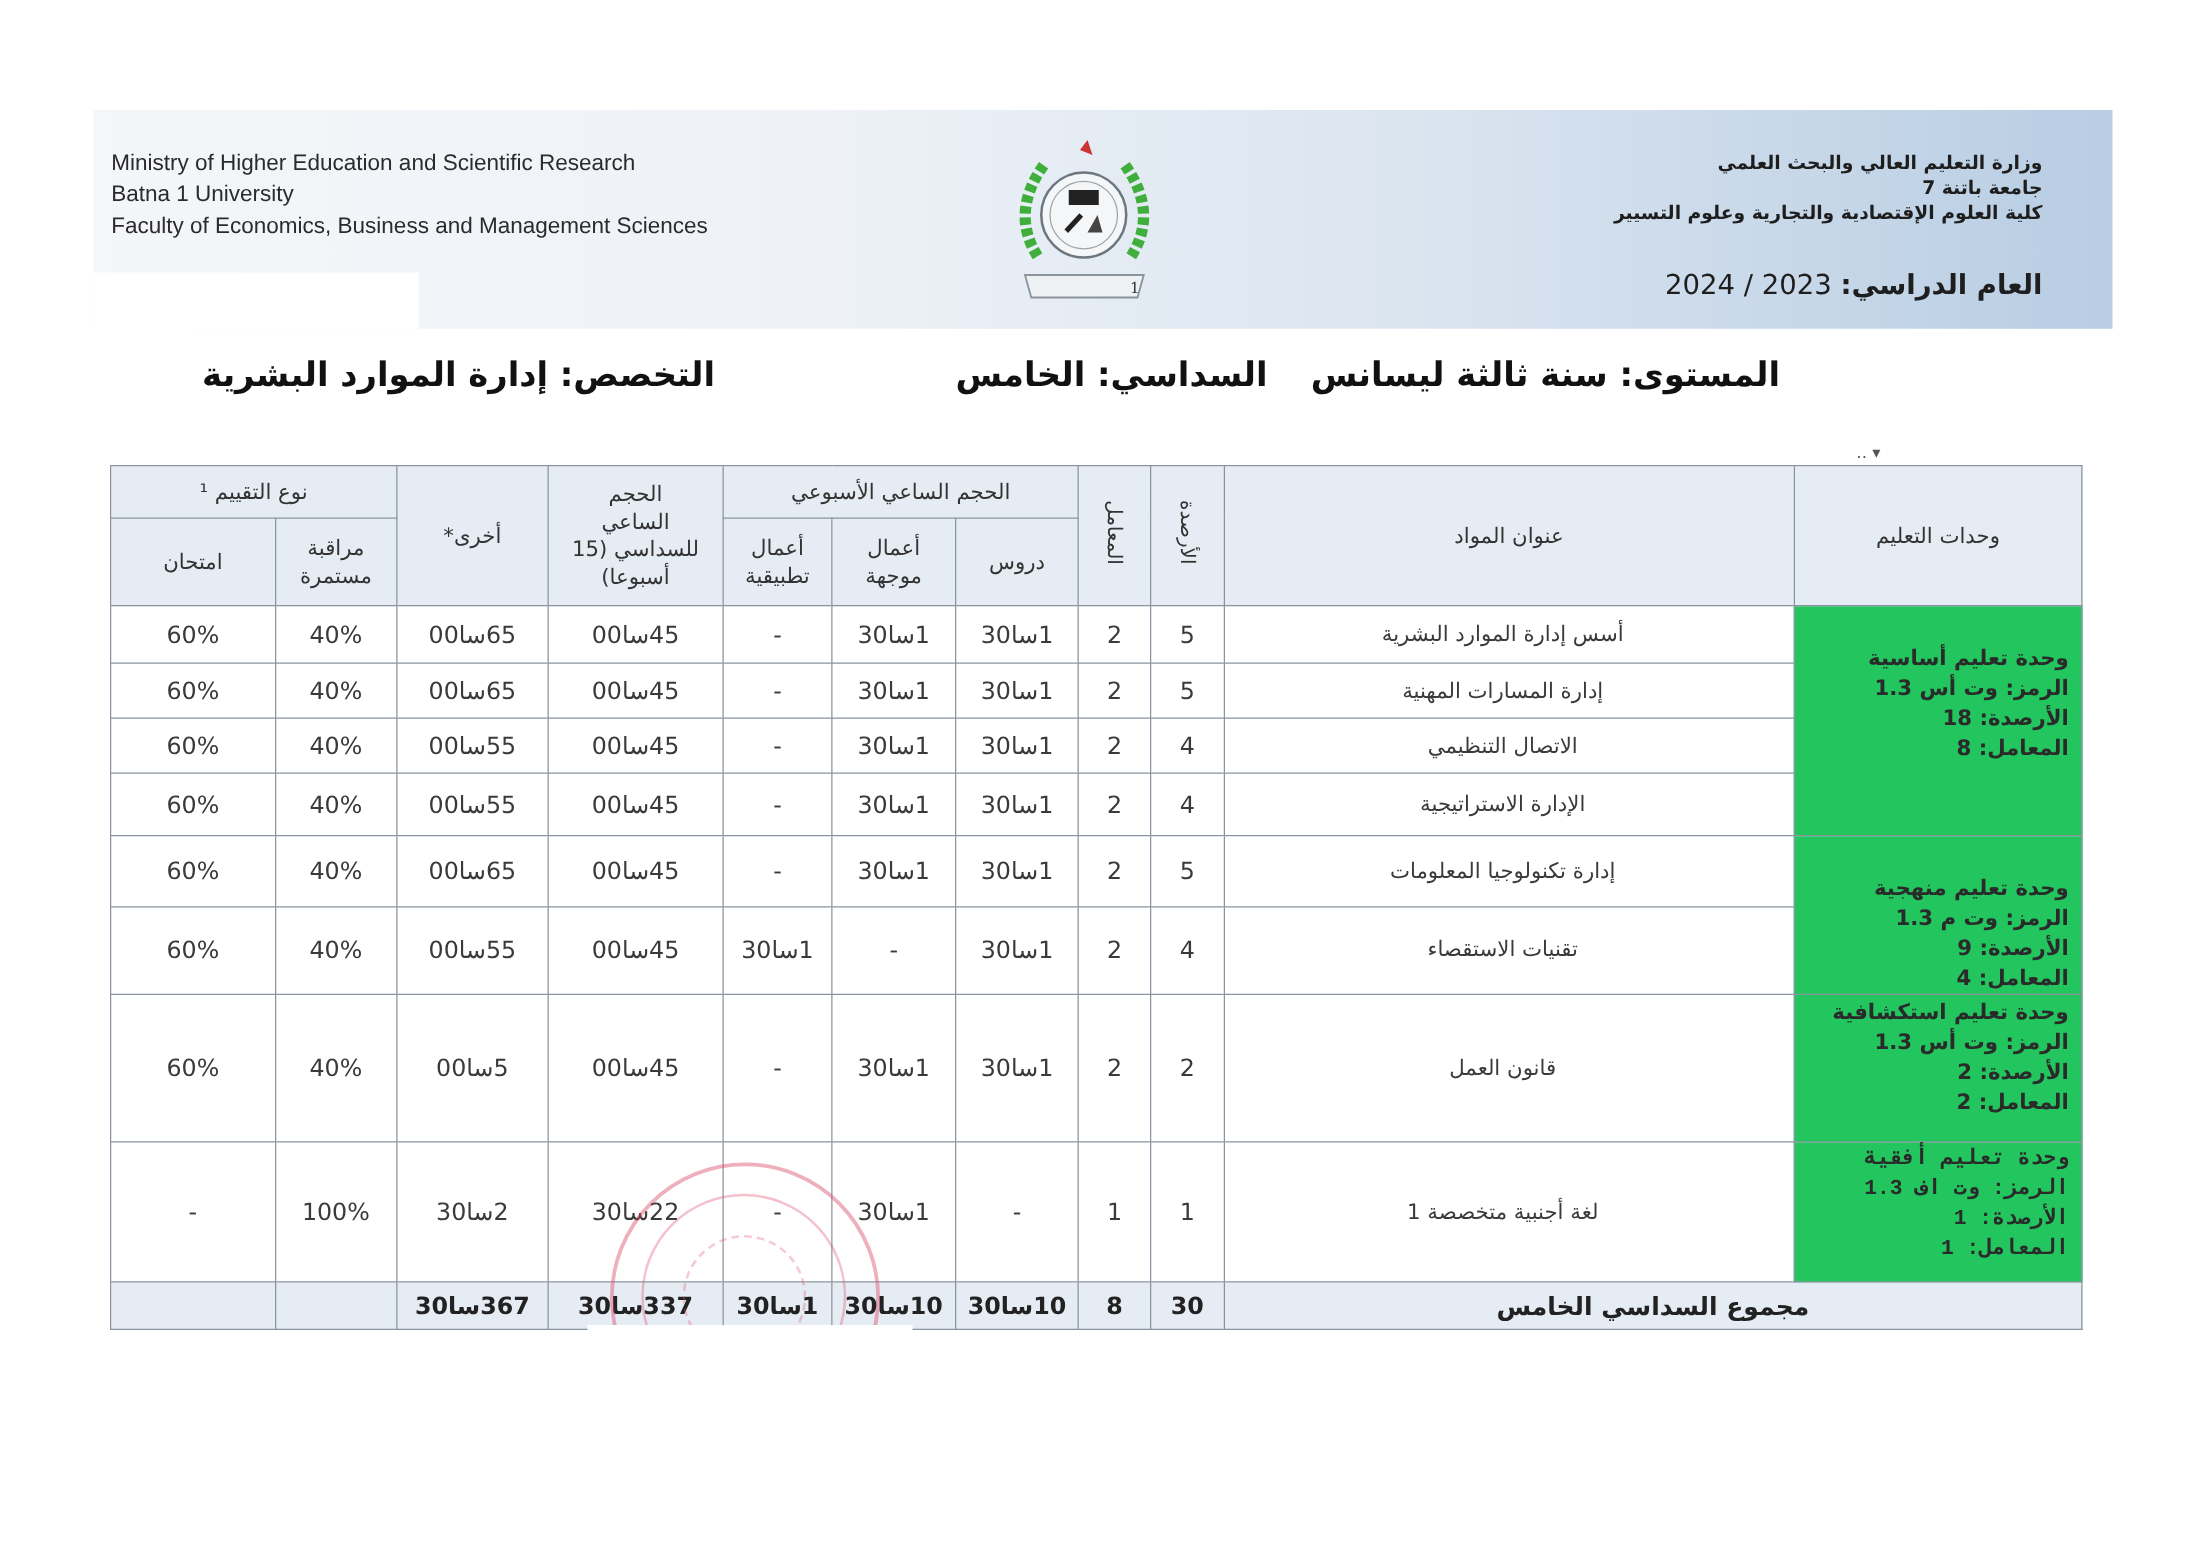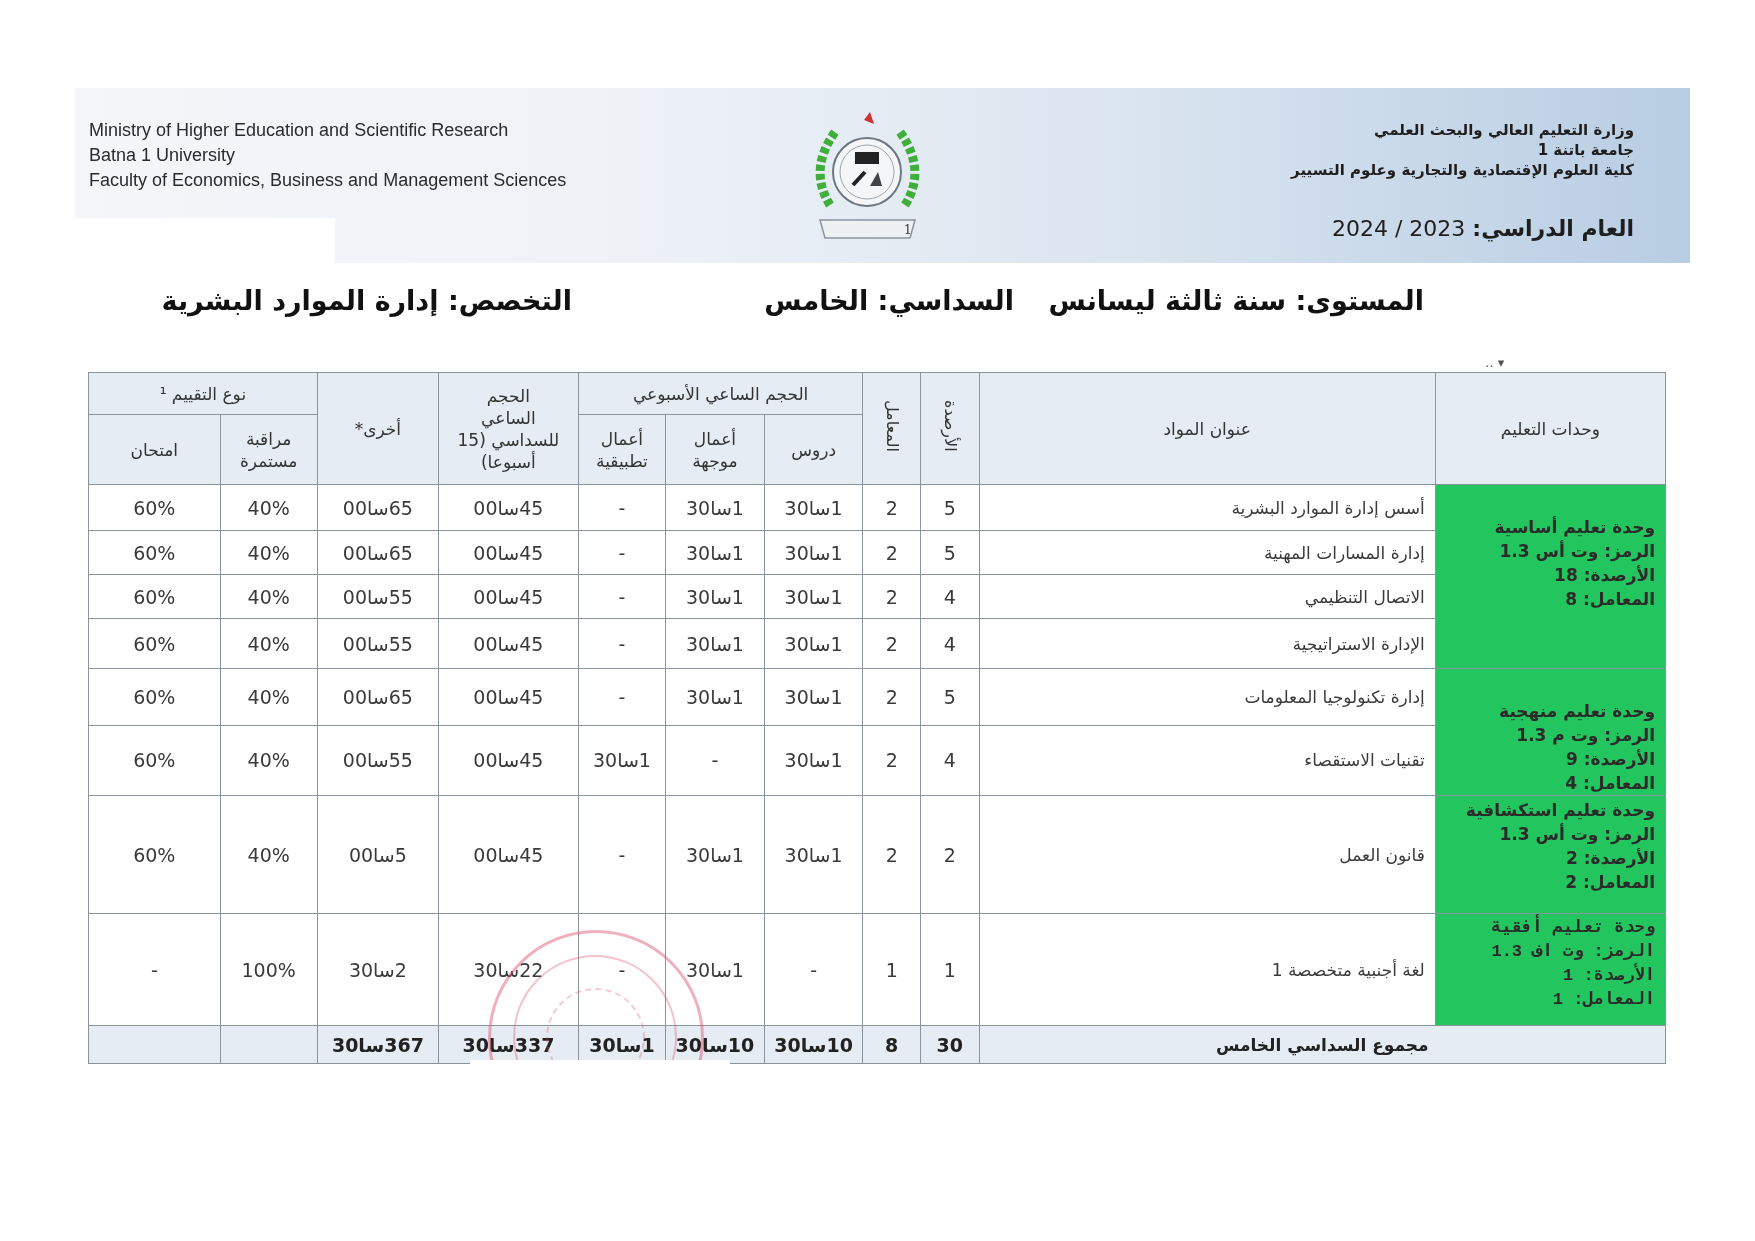--- a/index.html
+++ b/index.html
@@ -11,21 +11,21 @@
   .ar-block { position:absolute; right:121px; top:120px; direction:rtl; text-align:right; font-family:"DejaVu Sans", sans-serif; font-weight:bold; font-size:15px; line-height:20px; color:#1e1e1e; }
   .year { position:absolute; right:121px; top:216px; direction:rtl; font-family:"DejaVu Sans", sans-serif; font-size:22px; color:#1e1e1e; }
   .year b { font-weight:bold; }
   .logo { position:absolute; left:800px; top:110px; width:135px; height:140px; }
   .meta { position:absolute; top:285px; font-family:"DejaVu Sans", sans-serif; font-weight:bold; font-size:27px; direction:rtl; color:#111; }
   .tablewrap { position:absolute; left:88px; top:372px; width:1578px; }
   table { border-collapse:collapse; width:100%; direction:rtl; font-family:"DejaVu Sans", sans-serif; color:#3a3a3a; }
   td, th { border:1.5px solid #8a949e; text-align:center; vertical-align:middle; padding:0; font-weight:normal; }
   th { background:#e6ecf3; font-size:17px; color:#333; line-height:22px; }
   td { font-size:19px; }
-  td.subj { text-align:right; padding-right:10px; font-size:17px; }
+  td.subj { padding-right:10px; font-size:17px; }
   td.unit { background:#22c55e; text-align:right; padding-right:10px; font-size:17px; font-weight:bold; line-height:24px; color:#2a2a2a; vertical-align:top; }
   tr.total td { background:#e6ecf3; font-weight:bold; color:#222; }
   .vert { writing-mode:vertical-rl; display:inline-block; font-size:16px; }
   .stamp { position:absolute; left:488px; top:930px; width:210px; height:210px; border-radius:50%; border:3px solid rgba(220,80,110,0.45); pointer-events:none; }
   .stamp::before { content:""; position:absolute; left:22px; top:22px; width:160px; height:160px; border-radius:50%; border:2px solid rgba(220,80,110,0.35); }
   .stamp::after { content:""; position:absolute; left:55px; top:55px; width:95px; height:95px; border-radius:50%; border:2px dashed rgba(220,80,110,0.3); }
   .stamp-clip { position:absolute; left:470px; top:1060px; width:260px; height:181px; background:#fff; }
   .mark { position:absolute; left:1485px; top:355px; font-size:13px; color:#555; }
 </style>
 </head>
@@ -50,21 +50,21 @@
     <path d="M53 75 L65 62" stroke="#222" stroke-width="4"></path>
     <path d="M70 76 L78 62 L82 76 Z" fill="#444"></path>
     <path d="M64 10 L70 2 L74 14 Z" fill="#c33"></path>
     <path d="M20 110 L115 110 L110 128 L25 128 Z" fill="#eef1f4" stroke="#8b949c" stroke-width="1.5"></path>
     <text x="104" y="124" font-size="12" font-family="DejaVu Serif, serif" fill="#333">1</text>
   </svg>
 </div>
 
 <div class="ar-block">
   <div>وزارة التعليم العالي والبحث العلمي</div>
-  <div>جامعة باتنة 1</div>
+  <div>جامعة باتنة 7</div>
   <div>كلية العلوم الإقتصادية والتجارية وعلوم التسيير</div>
 </div>
 <div class="year">
   <b>العام الدراسي:</b>
   <span dir="ltr">2024 / 2023</span>
 </div>
 
 <div class="meta" style="right:331px;">المستوى: سنة ثالثة ليسانس</div>
 <div class="meta" style="right:741px;">السداسي: الخامس</div>
 <div class="meta" style="right:1183px;">التخصص: إدارة الموارد البشرية</div>
@@ -220,21 +220,21 @@
           <td>1</td>
           <td>-</td>
           <td>1سا30</td>
           <td>-</td>
           <td>22سا30</td>
           <td>2سا30</td>
           <td>100%</td>
           <td>-</td>
         </tr>
         <tr class="total" style="height: 38px;">
-          <td colspan="2" style="font-size: 17px;">مجموع السداسي الخامس</td>
+          <td colspan="2" style="font-size: 20px;">مجموع السداسي الخامس</td>
           <td>30</td>
           <td>8</td>
           <td>10سا30</td>
           <td>10سا30</td>
           <td>1سا30</td>
           <td>337سا30</td>
           <td>367سا30</td>
           <td></td>
           <td></td>
         </tr>

